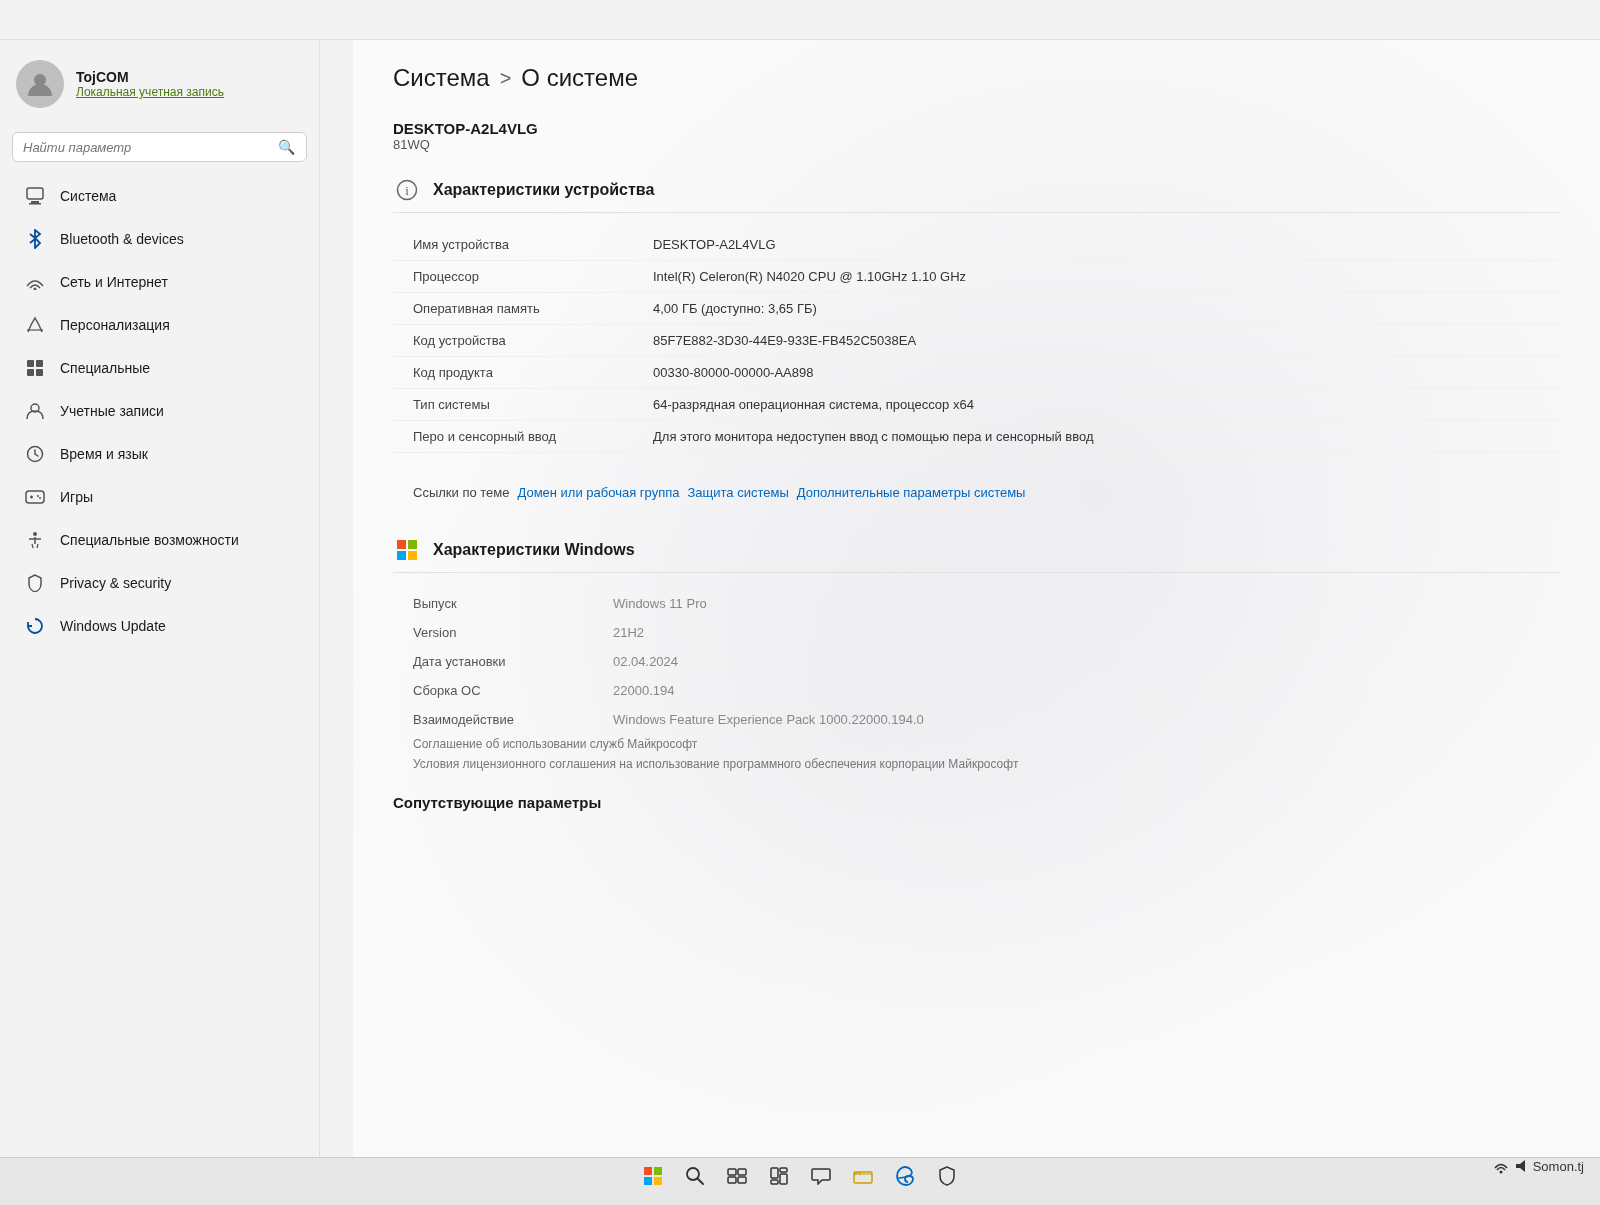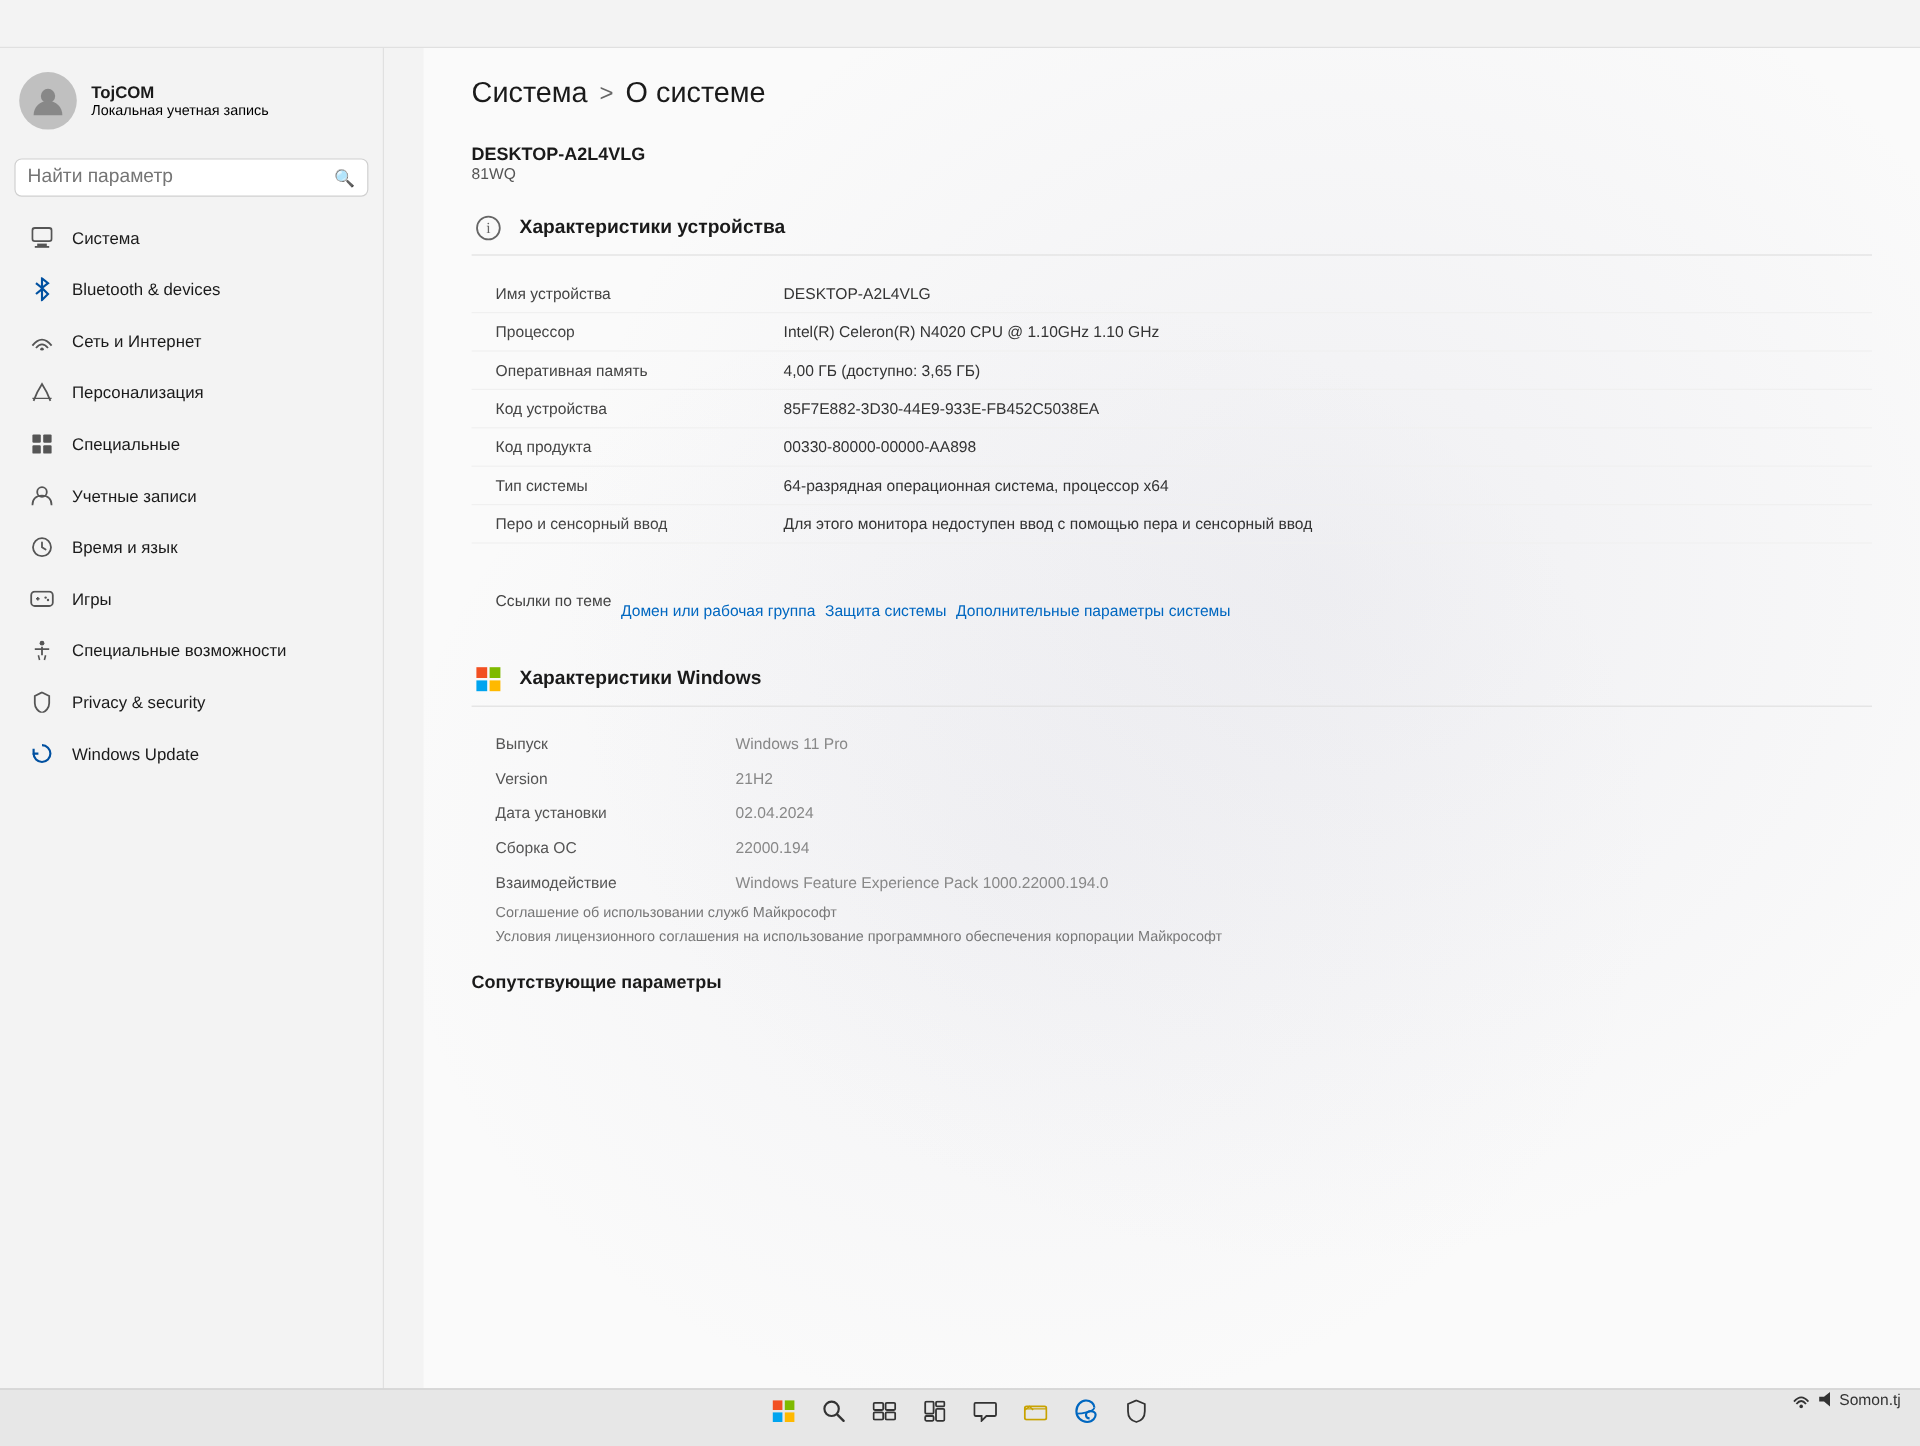--- a/index.html
+++ b/index.html
@@ -66,42 +66,44 @@
     }
 
     .user-name {
       font-size: 14px;
       font-weight: 600;
       color: #1a1a1a;
     }
 
     .user-subtitle {
       font-size: 12px;
-      color: #000000;
+      color: #4d7c0f;
+      text-decoration: underline;
     }
 
     .search-box {
       margin: 8px 12px 12px 12px;
       display: flex;
       align-items: center;
       background: #fff;
       border: 1px solid #d0d0d0;
       border-radius: 6px;
       padding: 6px 10px;
       gap: 8px;
     }
 
     .search-box input {
       border: none;
       outline: none;
       background: transparent;
-      font-size: 16px;
+      font-size: 13px;
       color: #0f172a;
       flex: 1;
       font-family: 'Segoe UI', Arial, sans-serif;
+      font-style: italic;
     }
 
     .search-icon-svg {
       color: #666;
       font-size: 14px;
     }
 
     .nav-item {
       display: flex;
       align-items: center;
@@ -237,21 +239,20 @@
       font-size: 13px;
       color: #444;
       font-weight: 500;
     }
 
     .link-btn {
       font-size: 13px;
       color: #0067c0;
       cursor: pointer;
       text-decoration: none;
-      margin-top: 16px;
     }
 
     .windows-section {
       margin-top: 16px;
     }
 
     .win-icon {
       width: 28px;
       height: 28px;
       display: flex;

